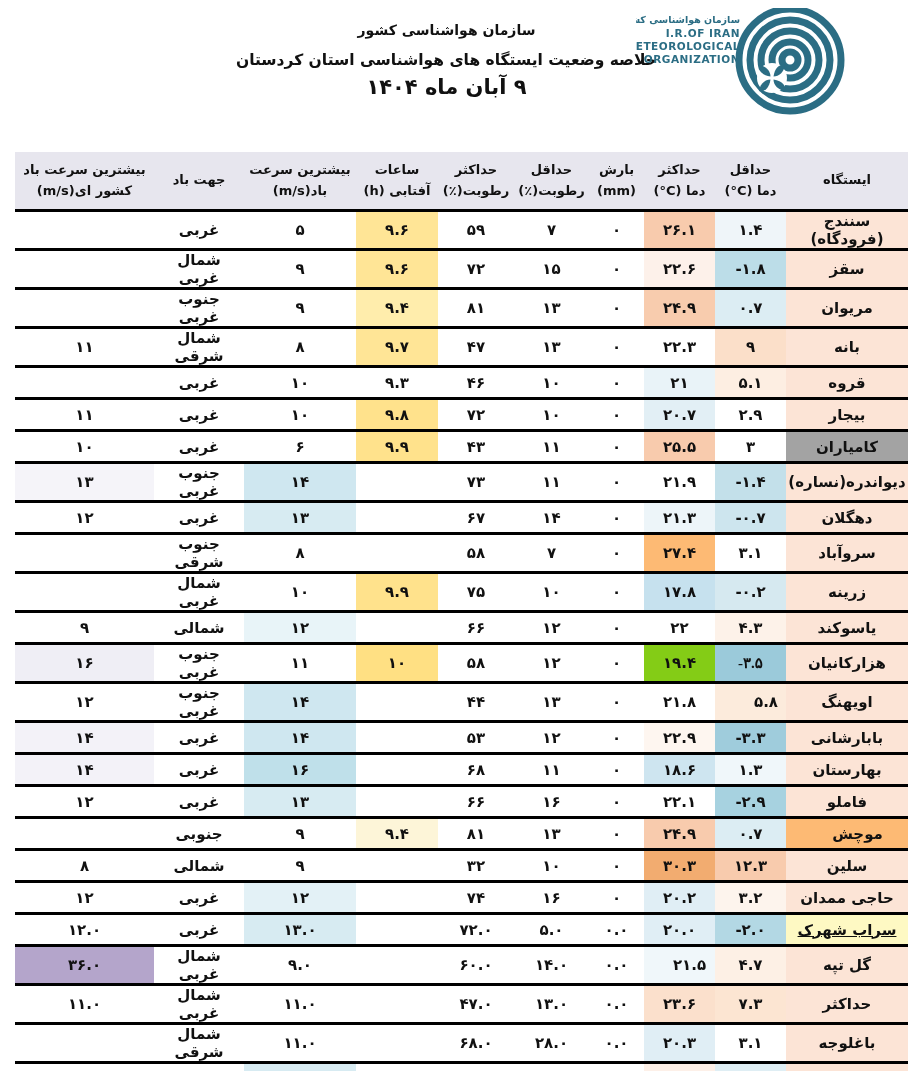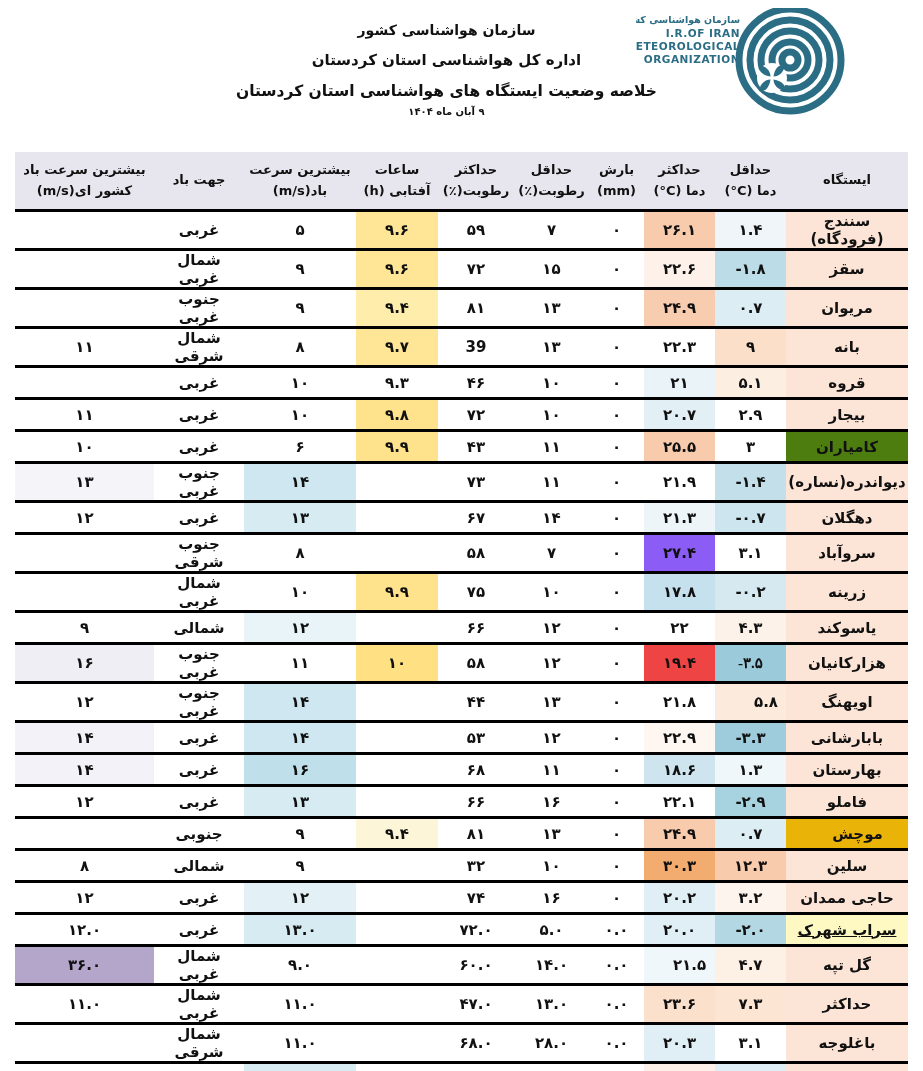--- a/index.html
+++ b/index.html
@@ -8,21 +8,21 @@
     font-family:"DejaVu Sans",sans-serif;font-weight:bold;color:#111;
   }
   
   .titles{
     position:absolute;top:22px;left:120px;right:150px;
     text-align:center;direction:rtl;
   }
   .titles .t1{font-size:14px;margin-bottom:13px;}
   .titles .t2{font-size:15px;margin-bottom:13px;}
   .titles .t3{font-size:15.5px;margin-bottom:6px;}
-  .titles .t4{font-size:10px;}
+  .titles .t4{font-size:21px;}
   .logo{position:absolute;top:8px;right:72px;width:215px;height:108px;}
   
   table.wx{
     position:absolute;top:152px;left:15px;width:893px;
     border-collapse:collapse;table-layout:fixed;direction:rtl;
   }
   table.wx th{
     background:#e7e6ee;height:57px;vertical-align:middle;text-align:center;
     font-size:13px;font-weight:bold;line-height:1.55;padding:0;
     border-bottom:3px solid #000;
@@ -37,21 +37,20 @@
   td.num{direction:ltr;}
   td.dir{font-size:14px;}
   td.station{font-size:13px;padding:0 1px;margin-left:8px;}
   .logo text{font-family:"DejaVu Sans",sans-serif;font-weight:bold;}
 </style>
 </head>
 <body>
 
 <div class="titles">
   <div class="t1">سازمان هواشناسی کشور</div>
-  <div class="t2">اداره کل هواشناسی استان کردستان</div>
   <div class="t3">خلاصه وضعیت ایستگاه های هواشناسی استان کردستان</div>
   <div class="t4">۹ آبان ماه ۱۴۰۴</div>
 </div>
 
 <div class="logo">
   <svg width="215" height="108" viewBox="0 0 215 108">
     <g fill="none" stroke="#2b6d84" stroke-width="7">
       <circle cx="154" cy="52" r="51"></circle>
       <circle cx="154" cy="52" r="40"></circle>
       <circle cx="154" cy="52" r="29"></circle>
@@ -151,21 +150,21 @@
         <td class="num">۹</td>
         <td class="dir">جنوب غربی</td>
         <td class="num"></td>
       </tr>
       <tr>
         <td class="station" style="background: rgb(252, 228, 214);">بانه</td>
         <td class="num" style="background: rgb(251, 223, 201);">۹</td>
         <td class="num">۲۲.۳</td>
         <td class="num">۰</td>
         <td class="num">۱۳</td>
-        <td class="num">39</td>
+        <td class="num">۴۷</td>
         <td class="num" style="background: rgb(255, 229, 150);">۹.۷</td>
         <td class="num">۸</td>
         <td class="dir">شمال شرقی</td>
         <td class="num">۱۱</td>
       </tr>
       <tr>
         <td class="station" style="background: rgb(252, 228, 214);">قروه</td>
         <td class="num" style="background: rgb(253, 238, 226);">۵.۱</td>
         <td class="num" style="background: rgb(233, 243, 248);">۲۱</td>
         <td class="num">۰</td>
@@ -182,21 +181,21 @@
         <td class="num" style="background: rgb(226, 239, 245);">۲۰.۷</td>
         <td class="num">۰</td>
         <td class="num">۱۰</td>
         <td class="num">۷۲</td>
         <td class="num" style="background: rgb(255, 226, 140);">۹.۸</td>
         <td class="num">۱۰</td>
         <td class="dir">غربی</td>
         <td class="num">۱۱</td>
       </tr>
       <tr>
-        <td class="station" style="background: #4d7c0f;">کامیاران</td>
+        <td class="station" style="background: #a3a3a3;">کامیاران</td>
         <td class="num">۳</td>
         <td class="num" style="background: rgb(248, 203, 173);">۲۵.۵</td>
         <td class="num">۰</td>
         <td class="num">۱۱</td>
         <td class="num">۴۳</td>
         <td class="num" style="background: rgb(255, 226, 140);">۹.۹</td>
         <td class="num">۶</td>
         <td class="dir">غربی</td>
         <td class="num">۱۰</td>
       </tr>
@@ -220,21 +219,21 @@
         <td class="num">۱۴</td>
         <td class="num">۶۷</td>
         <td class="num"></td>
         <td class="num" style="background: rgb(215, 235, 242);">۱۳</td>
         <td class="dir">غربی</td>
         <td class="num">۱۲</td>
       </tr>
       <tr>
         <td class="station" style="background: rgb(252, 228, 214);">سروآباد</td>
         <td class="num">۳.۱</td>
-        <td class="num" style="background: #8b5cf6;">۲۷.۴</td>
+        <td class="num" style="background: #fdba74;">۲۷.۴</td>
         <td class="num">۰</td>
         <td class="num">۷</td>
         <td class="num">۵۸</td>
         <td class="num"></td>
         <td class="num">۸</td>
         <td class="dir">جنوب شرقی</td>
         <td class="num"></td>
       </tr>
       <tr>
         <td class="station" style="background: rgb(252, 228, 214);">زرینه</td>
@@ -256,21 +255,21 @@
         <td class="num">۱۲</td>
         <td class="num">۶۶</td>
         <td class="num"></td>
         <td class="num" style="background: rgb(232, 244, 248);">۱۲</td>
         <td class="dir">شمالی</td>
         <td class="num">۹</td>
       </tr>
       <tr>
         <td class="station" style="background: rgb(252, 228, 214);">هزارکانیان</td>
         <td class="num" style="background: rgb(155, 202, 218); font-family: Liberation Serif, serif;">-۳.۵</td>
-        <td class="num" style="background: #ef4444;">۱۹.۴</td>
+        <td class="num" style="background: #84cc16;">۱۹.۴</td>
         <td class="num">۰</td>
         <td class="num">۱۲</td>
         <td class="num">۵۸</td>
         <td class="num" style="background: rgb(255, 224, 131);">۱۰</td>
         <td class="num">۱۱</td>
         <td class="dir">جنوب غربی</td>
         <td class="num" style="background: rgb(239, 238, 245);">۱۶</td>
       </tr>
       <tr>
         <td class="station" style="background: rgb(252, 228, 214);">اویهنگ</td>
@@ -314,21 +313,21 @@
         <td class="num">۲۲.۱</td>
         <td class="num">۰</td>
         <td class="num">۱۶</td>
         <td class="num">۶۶</td>
         <td class="num"></td>
         <td class="num" style="background: rgb(215, 235, 242);">۱۳</td>
         <td class="dir">غربی</td>
         <td class="num">۱۲</td>
       </tr>
       <tr>
-        <td class="station" style="background: #eab308; padding-left: 23px;">موچش</td>
+        <td class="station" style="background: #fdba74; padding-left: 23px;">موچش</td>
         <td class="num" style="background: rgb(220, 237, 243);">۰.۷</td>
         <td class="num" style="background: rgb(248, 203, 173);">۲۴.۹</td>
         <td class="num">۰</td>
         <td class="num">۱۳</td>
         <td class="num">۸۱</td>
         <td class="num" style="background: rgb(253, 245, 216);">۹.۴</td>
         <td class="num">۹</td>
         <td class="dir">جنوبی</td>
         <td class="num"></td>
       </tr>

